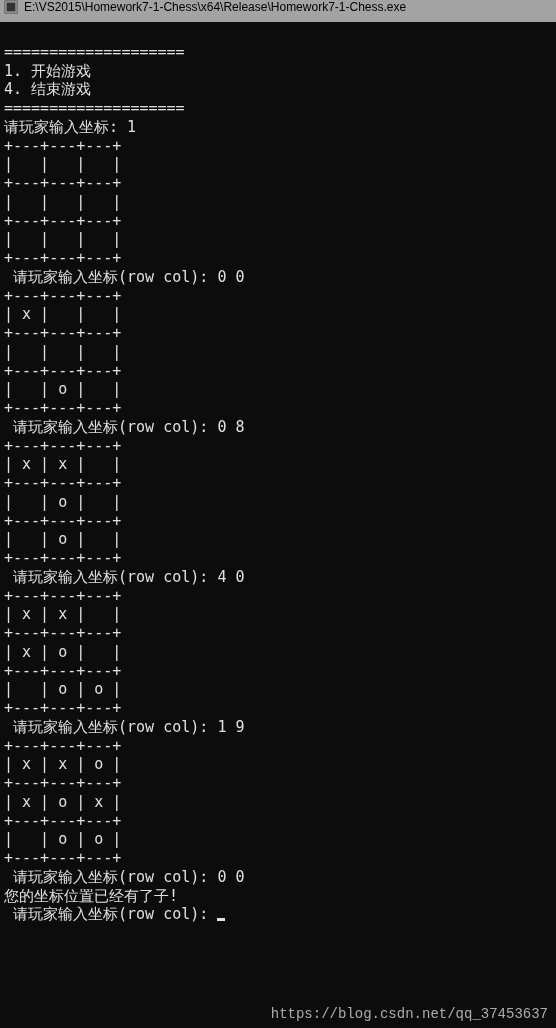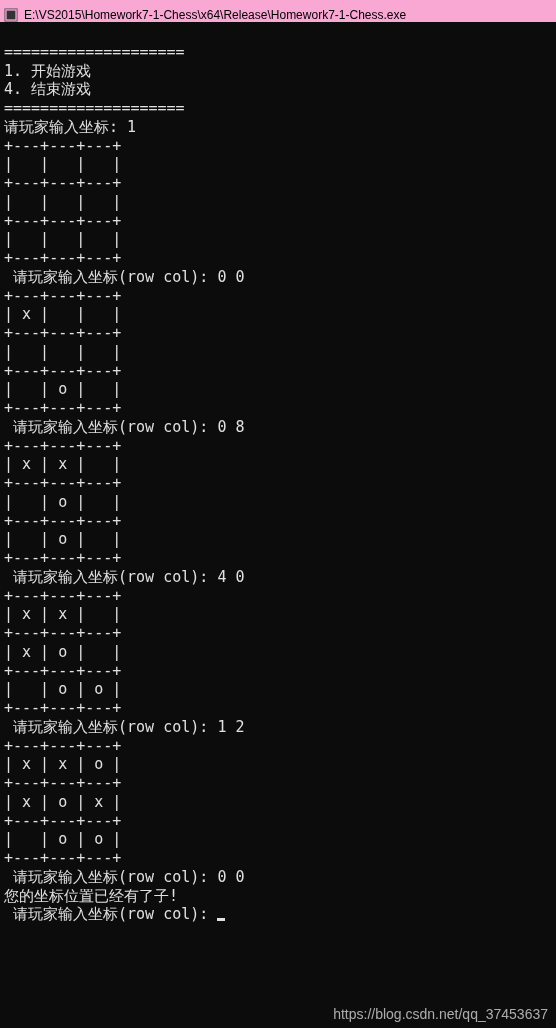--- a/index.html
+++ b/index.html
@@ -12,24 +12,24 @@
       height: 1028px;
       background: #0c0c0c;
       font-family: "NSimSun", "SimSun", "Consolas", monospace;
       font-size: 15px;
       color: #e0e0e0;
       overflow: hidden;
       position: relative;
     }
     .title-bar {
       height: 22px;
-      background: #f9a8d4;
+      background: #a3a3a3;
       color: #000000;
       display: flex;
-      align-items: flex-end;
+      align-items: flex-start;
       padding: 0 4px;
       font-family: "Segoe UI", Tahoma, sans-serif;
       font-size: 12px;
     }
     .title-icon {
       width: 14px;
       height: 14px;
       margin-right: 6px;
       display: inline-flex;
       align-items: center;
@@ -54,21 +54,21 @@
       height: 3px;
       background: #e0e0e0;
       vertical-align: text-bottom;
       margin-bottom: 2px;
     }
     .watermark {
       position: absolute;
       bottom: 6px;
       right: 8px;
       color: #c8c8c8;
-      font-family: Liberation Sans, sans-serif;
+      font-family: Liberation Mono, monospace;
       font-size: 14px;
       opacity: 0.85;
     }
   </style>
 </head>
 <body>
 
 <div class="title-bar">
   <span class="title-icon">
     <svg viewBox="0 0 16 16">
@@ -109,21 +109,21 @@
 <span class="console-line">|   | o |   |</span>
 <span class="console-line">+---+---+---+</span>
 <span class="console-line"><span> 请玩家输入坐标(row col): </span><span>4 0</span></span>
 <span class="console-line">+---+---+---+</span>
 <span class="console-line">| x | x |   |</span>
 <span class="console-line">+---+---+---+</span>
 <span class="console-line">| x | o |   |</span>
 <span class="console-line">+---+---+---+</span>
 <span class="console-line">|   | o | o |</span>
 <span class="console-line">+---+---+---+</span>
-<span class="console-line"><span> 请玩家输入坐标(row col): </span><span>1 2</span></span>
+<span class="console-line"><span> 请玩家输入坐标(row col): </span><span>1 9</span></span>
 <span class="console-line">+---+---+---+</span>
 <span class="console-line">| x | x | o |</span>
 <span class="console-line">+---+---+---+</span>
 <span class="console-line">| x | o | x |</span>
 <span class="console-line">+---+---+---+</span>
 <span class="console-line">|   | o | o |</span>
 <span class="console-line">+---+---+---+</span>
 <span class="console-line"><span> 请玩家输入坐标(row col): </span><span>0 0</span></span>
 <span class="console-line">您的坐标位置已经有了子!</span>
 <span class="console-line"><span> 请玩家输入坐标(row col): </span><span class="cursor"></span></span>

